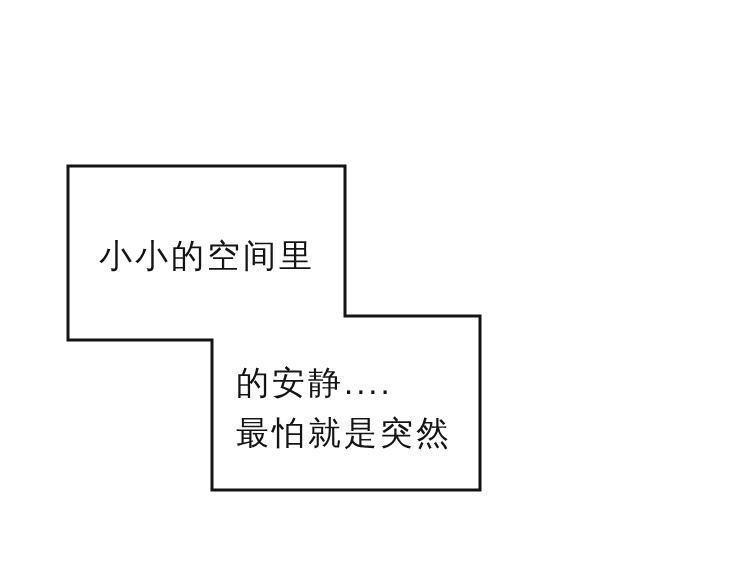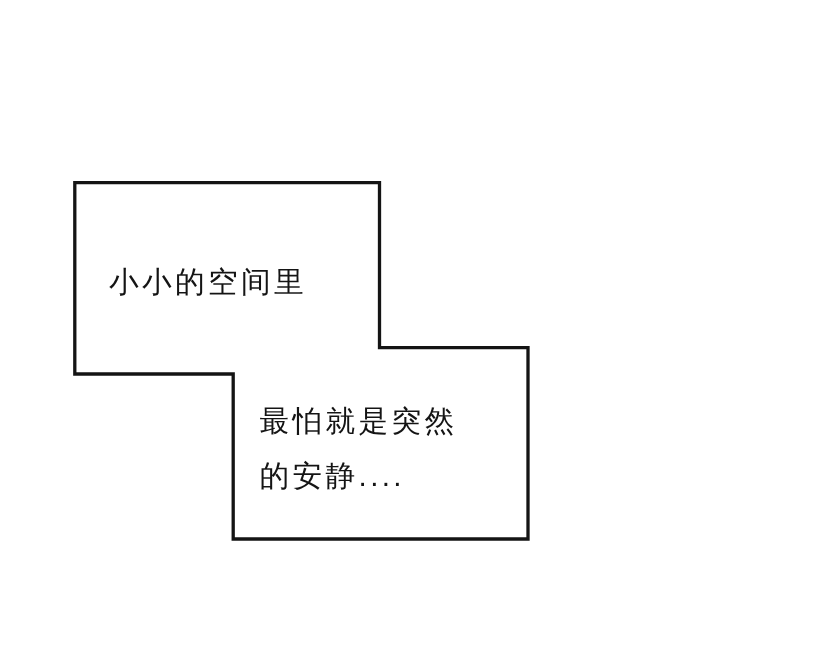--- a/index.html
+++ b/index.html
@@ -19,21 +19,21 @@
     position: absolute;
     left: 0;
     top: 0;
     width: 750px;
     height: 586px;
     display: block;
   }
   .caption-text {
     position: absolute;
     color: #141414;
-    font-size: 27px;
+    font-size: 33px;
     font-weight: 500;
     letter-spacing: 3px;
     line-height: 50px;
     white-space: nowrap;
   }
   .caption-1 {
     left: 99px;
     top: 231px;
   }
   .caption-2 {
@@ -47,17 +47,17 @@
 <div class="stage">
 
   <svg class="outline-svg" viewBox="0 0 750 586" xmlns="http://www.w3.org/2000/svg" aria-hidden="true">
 
     <path d="M 68 166 H 345 V 316 H 480 V 490 H 212 V 340 H 68 Z" fill="#ffffff" stroke="#141414" stroke-width="3" stroke-linejoin="miter"></path>
   </svg>
 
   <div class="caption-text caption-1">小小的空间里</div>
 
   <div class="caption-text caption-2">
+    <div>的安静....</div>
     <div>最怕就是突然</div>
-    <div>的安静....</div>
   </div>
 
 </div>
 
 </body></html>

